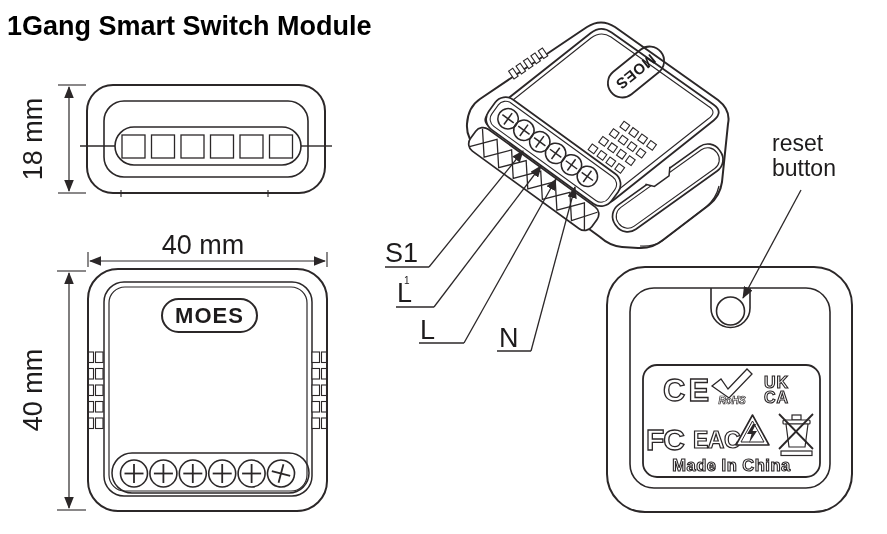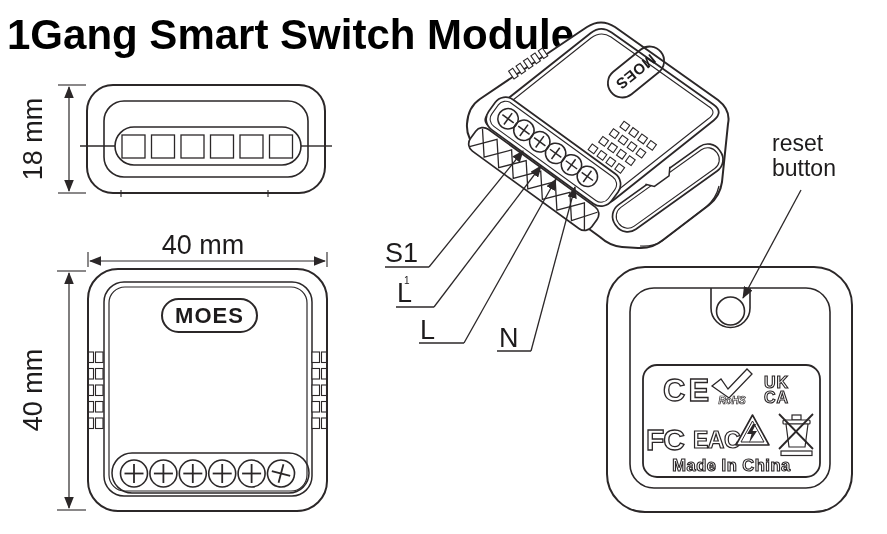--- a/index.html
+++ b/index.html
@@ -1,18 +1,18 @@
 <!DOCTYPE html>
 <html><head>
 <meta charset="utf-8">
 <style>
   html,body{margin:0;padding:0;background:#fff;}
   #page{position:relative;width:887px;height:534px;background:#fff;overflow:hidden;
         font-family:"Liberation Sans", sans-serif;}
-  #title{position:absolute;left:7px;top:11px;font-size:42px;font-weight:bold;
+  #title{position:absolute;left:7px;top:11px;font-size:27px;font-weight:bold;
          color:#000;letter-spacing:0px;white-space:nowrap;}
   svg{position:absolute;left:0;top:0;}
   svg text{font-family:"Liberation Sans", sans-serif;fill:#1d1b1c;}
   .ln{stroke:#2b2728;fill:none;}
   .fw{stroke:#2b2728;fill:#ffffff;}
   .dk{fill:#2b2728;stroke:none;}
   .ol{fill:#ffffff;stroke:#2b2728;font-weight:bold;}
 </style>
 </head>
 <body>

